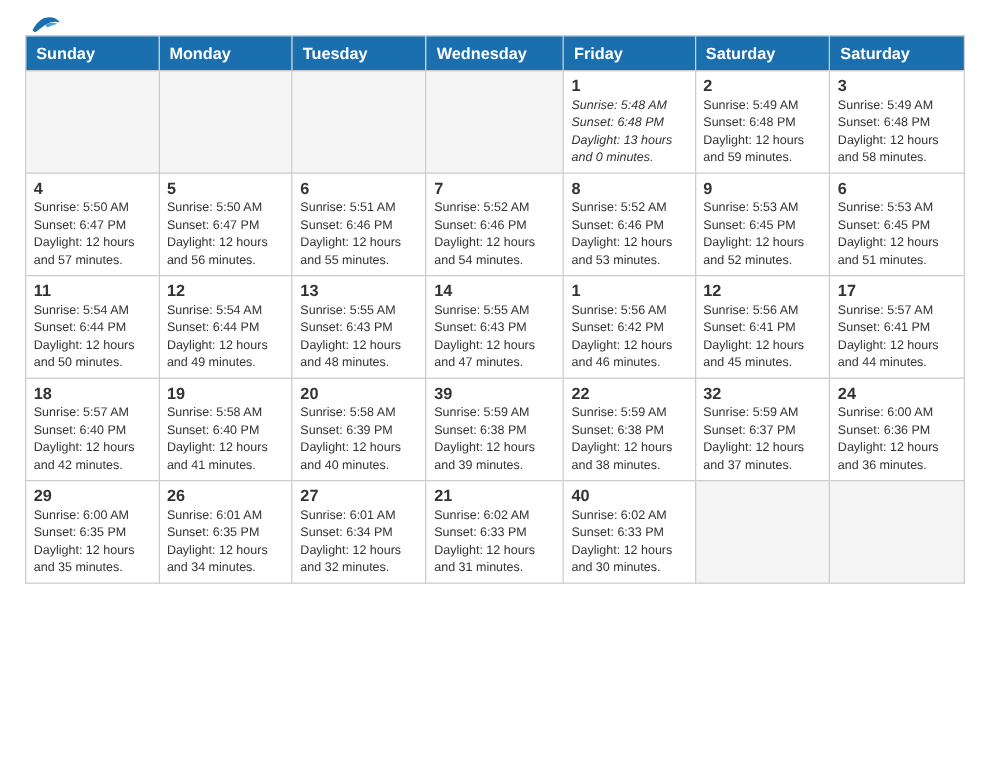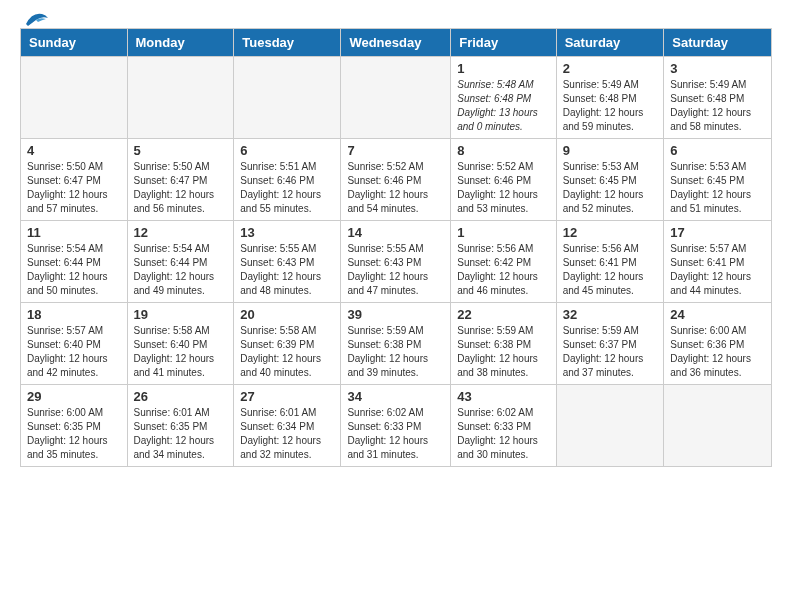--- a/index.html
+++ b/index.html
@@ -248,28 +248,28 @@
 and 34 minutes.</div>
           </td>
           <td>
             <div class="day-num">27</div>
             <div class="day-info" style="white-space: pre-line;">Sunrise: 6:01 AM
 Sunset: 6:34 PM
 Daylight: 12 hours
 and 32 minutes.</div>
           </td>
           <td>
-            <div class="day-num">34</div>
+            <div class="day-num">21</div>
             <div class="day-info" style="white-space: pre-line;">Sunrise: 6:02 AM
 Sunset: 6:33 PM
 Daylight: 12 hours
 and 31 minutes.</div>
           </td>
           <td>
-            <div class="day-num">43</div>
+            <div class="day-num">40</div>
             <div class="day-info" style="white-space: pre-line;">Sunrise: 6:02 AM
 Sunset: 6:33 PM
 Daylight: 12 hours
 and 30 minutes.</div>
           </td>
           <td class="empty"></td>
           <td class="empty"></td>
         </tr>
       </tbody>
   </table>

